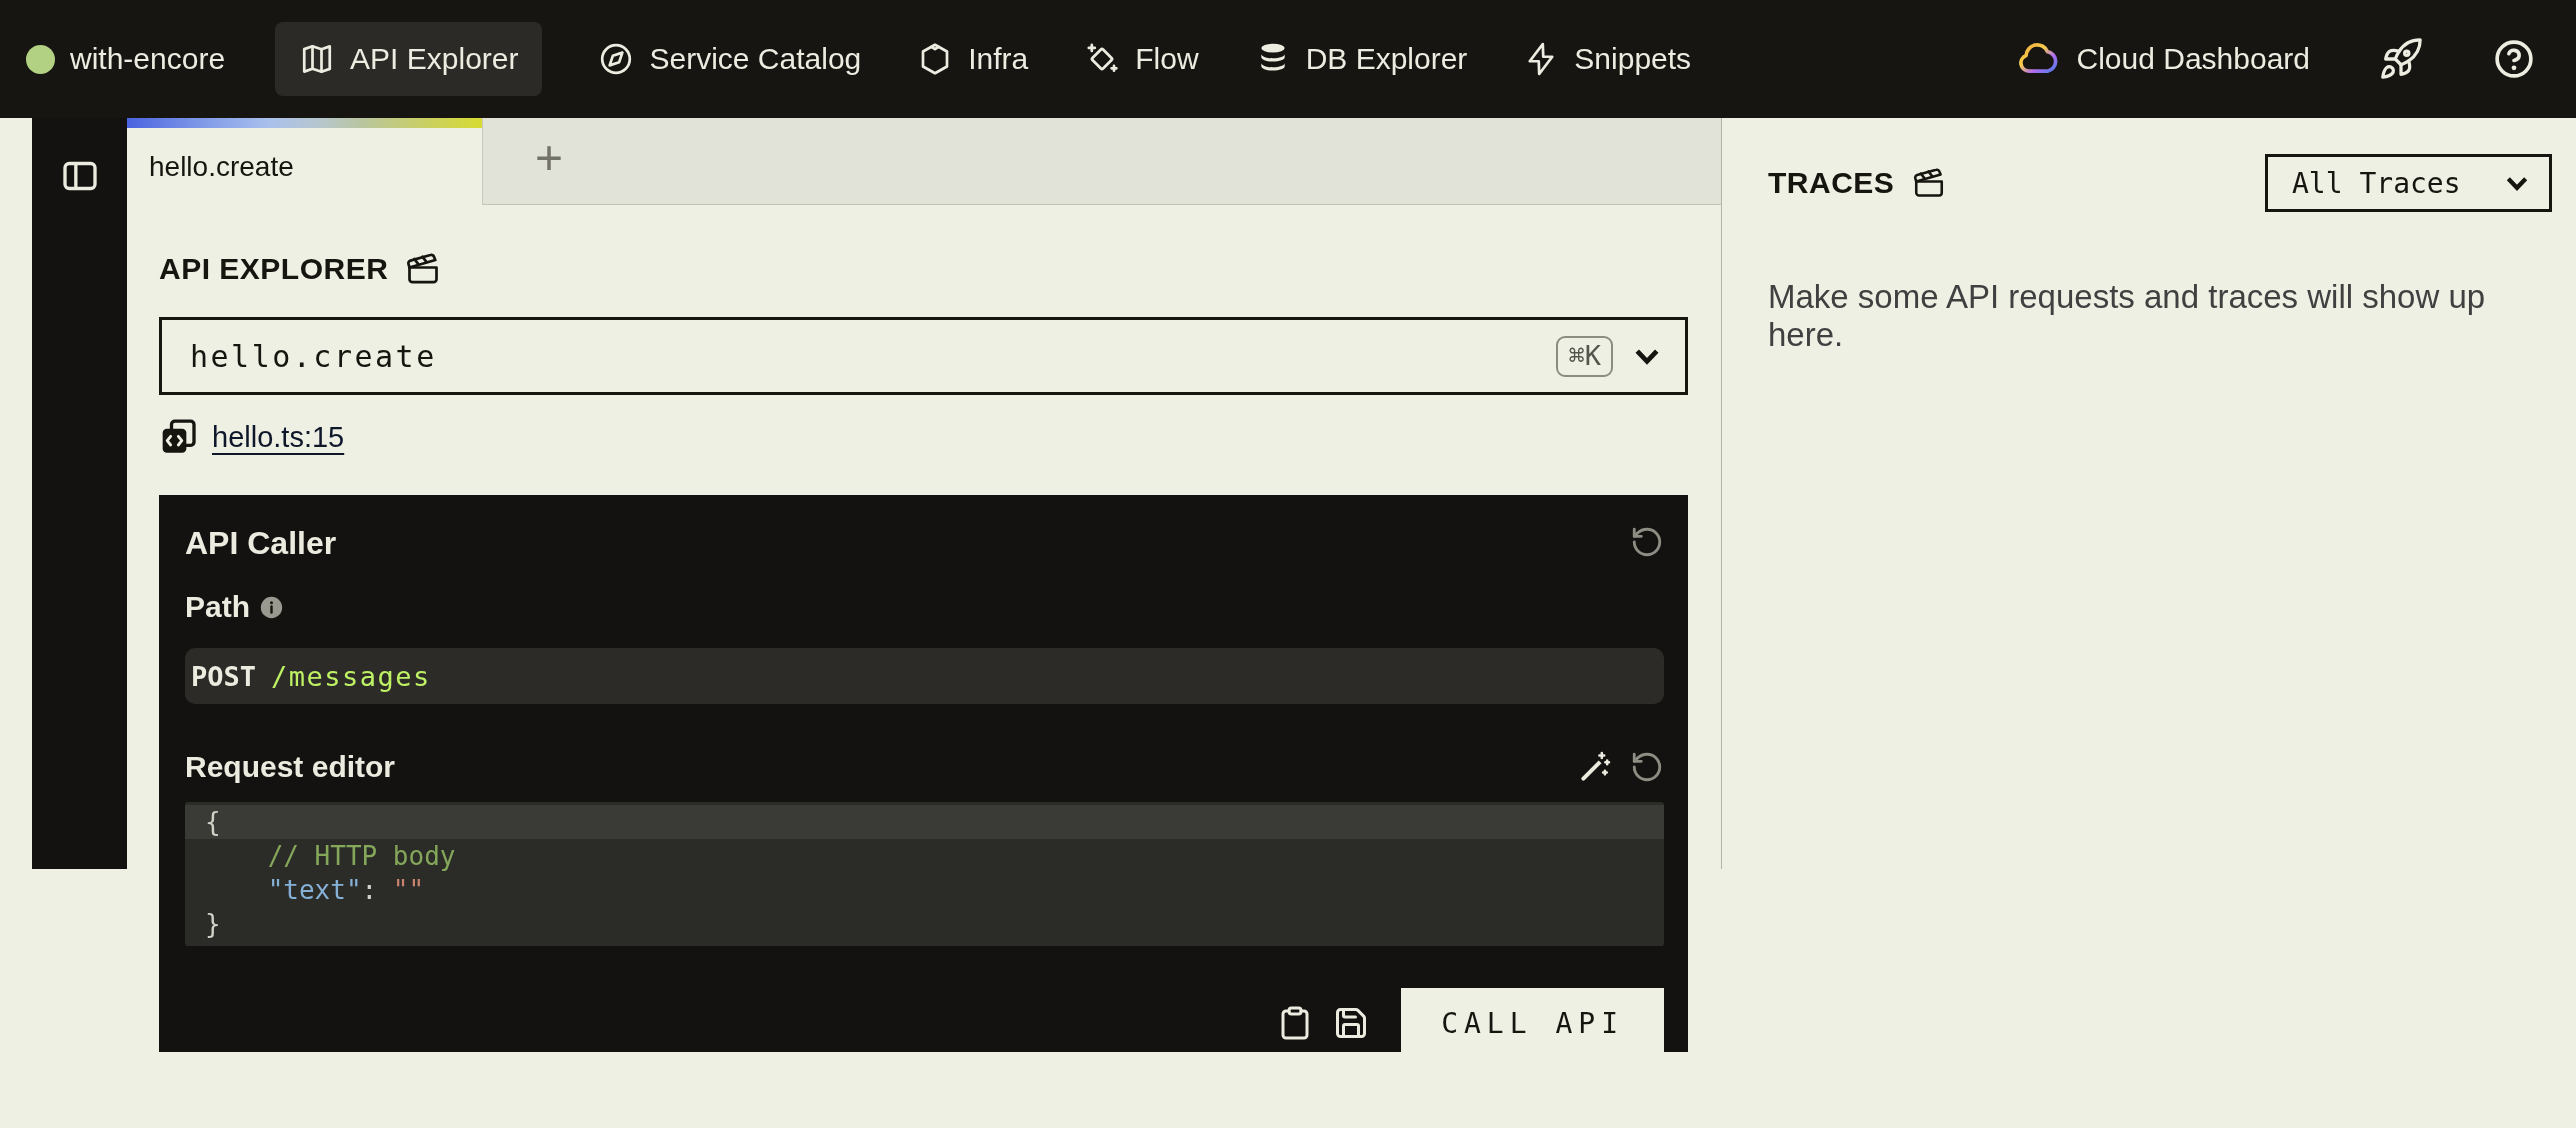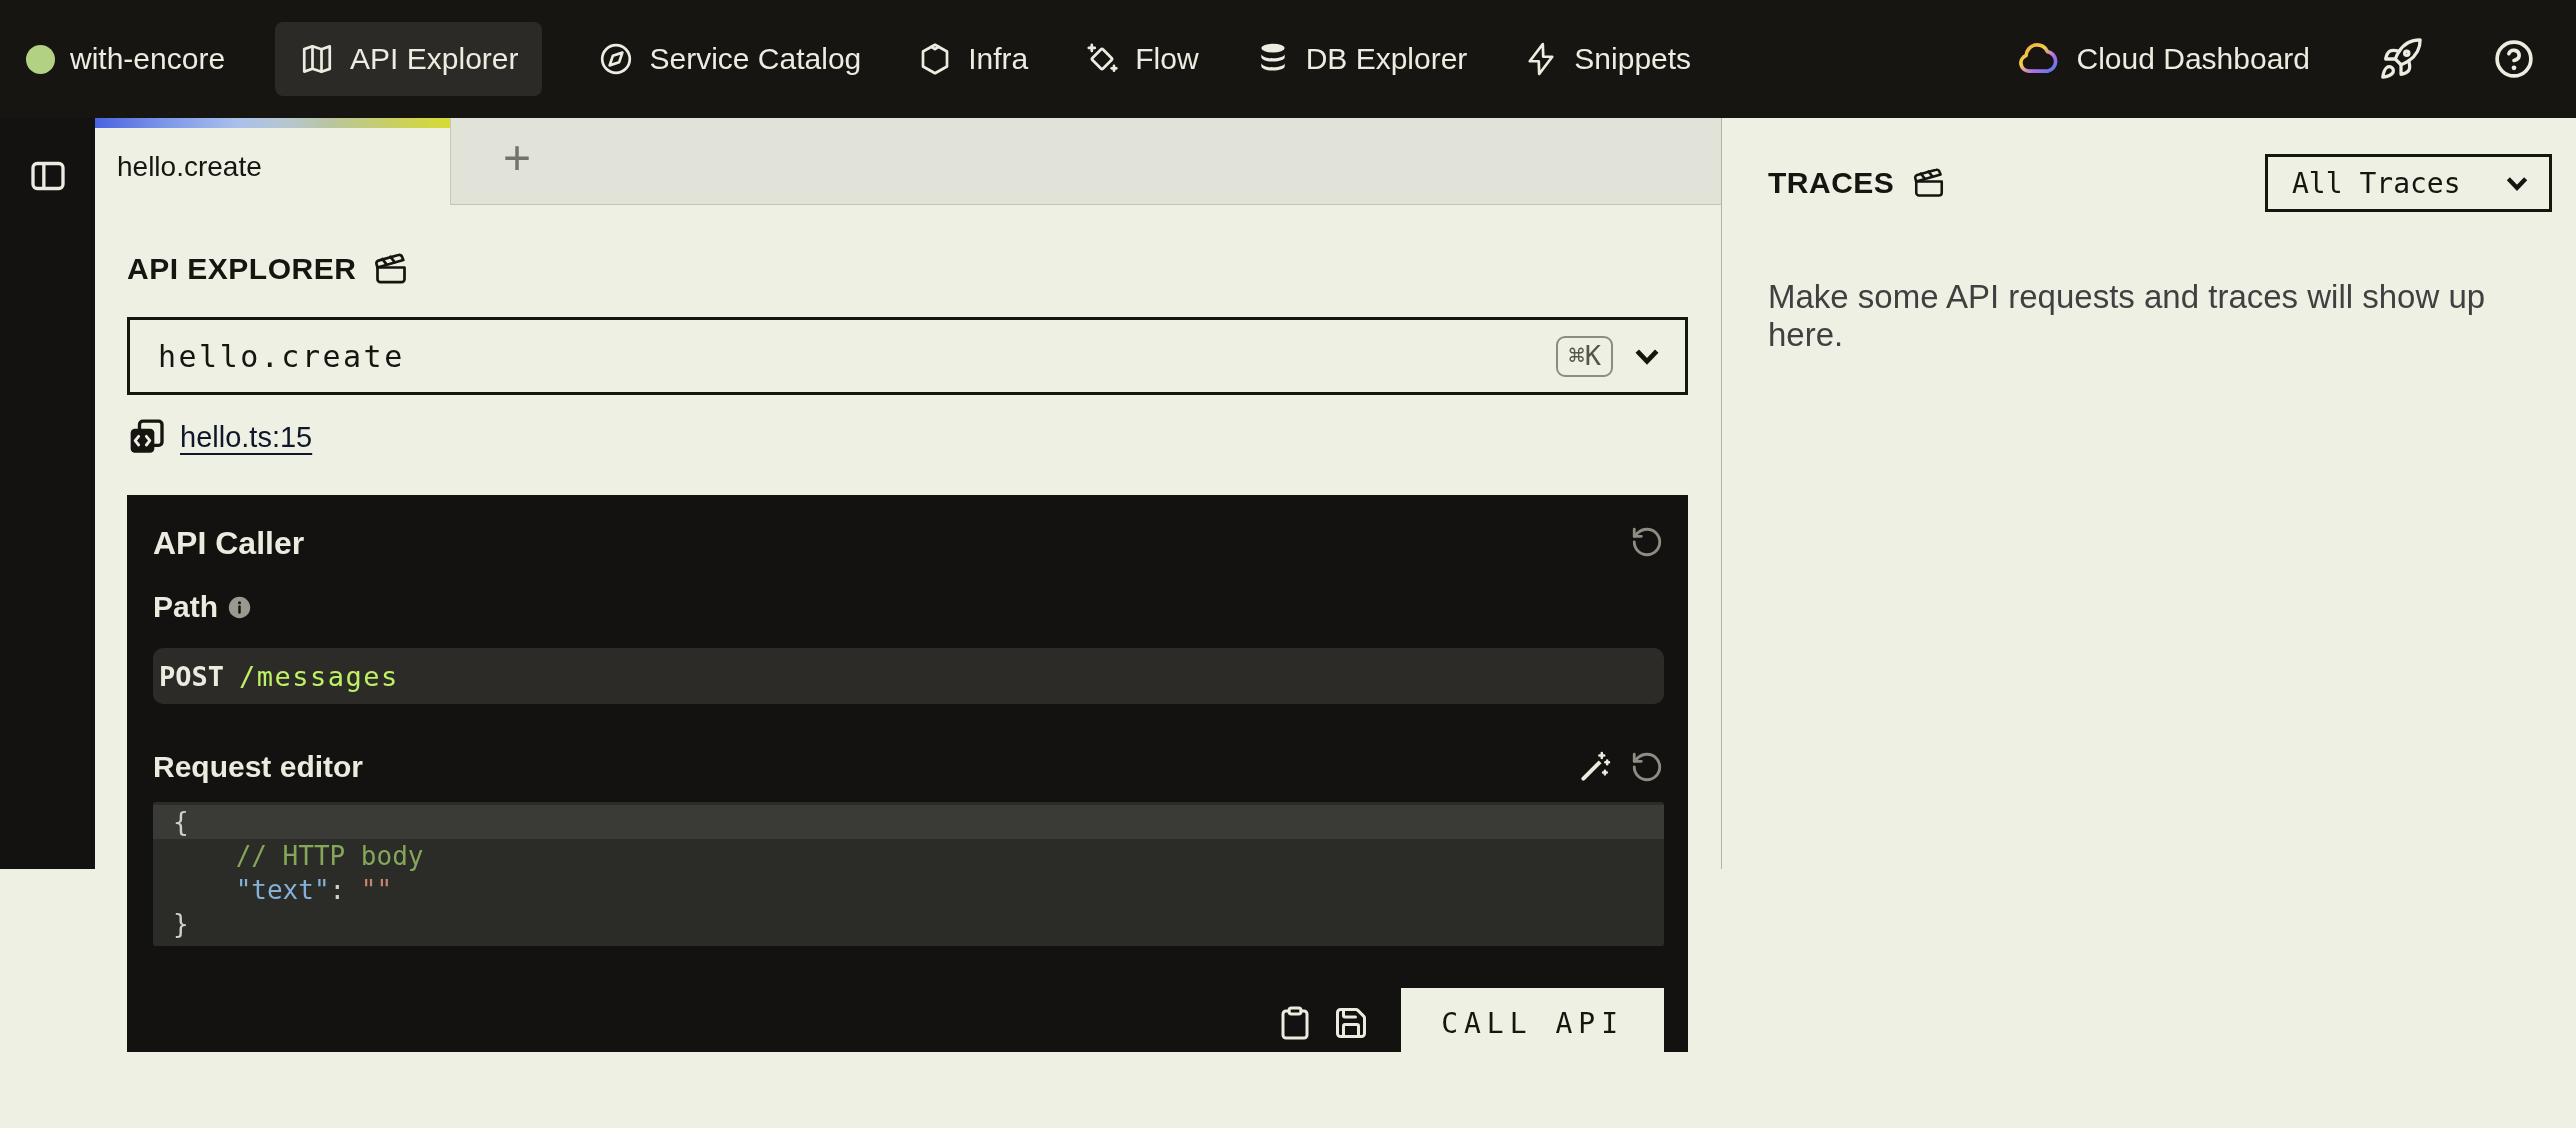--- a/index.html
+++ b/index.html
@@ -24,21 +24,21 @@
   .nav-item {
     display:flex; align-items:center; gap:15px; font-size:30px; color:#edece0;
     cursor:pointer; white-space:nowrap; background:none; border:none; padding:0;
   }
   .nav-item.active { background:#2b2a26; border-radius:8px; padding:19px 24px; }
   .nav-right { display:flex; align-items:center; gap:68px; }
   .cloud-link { display:flex; align-items:center; gap:17px; font-size:30px; cursor:pointer; background:none; border:none; color:#edece0; padding:0; }
   .icon-plain { background:none; border:none; padding:0; color:#edece0; cursor:pointer; }
 
   
-  .page-body { display:flex; height:751px; }
+  .page-body { display:flex; height:751px;margin-left:32px; }
   .rail {
     width:95px; background:#131210; flex:none;
     display:flex; justify-content:center; align-items:flex-start; padding-top:38px;
   }
   .rail-btn { background:none; border:none; padding:0; color:#ecebdf; cursor:pointer; }
 
   .content { flex:1; min-width:0; display:flex; flex-direction:column; background:#eef0e4; }
 
   
   .tabbar { display:flex; height:87px; flex:none; }

